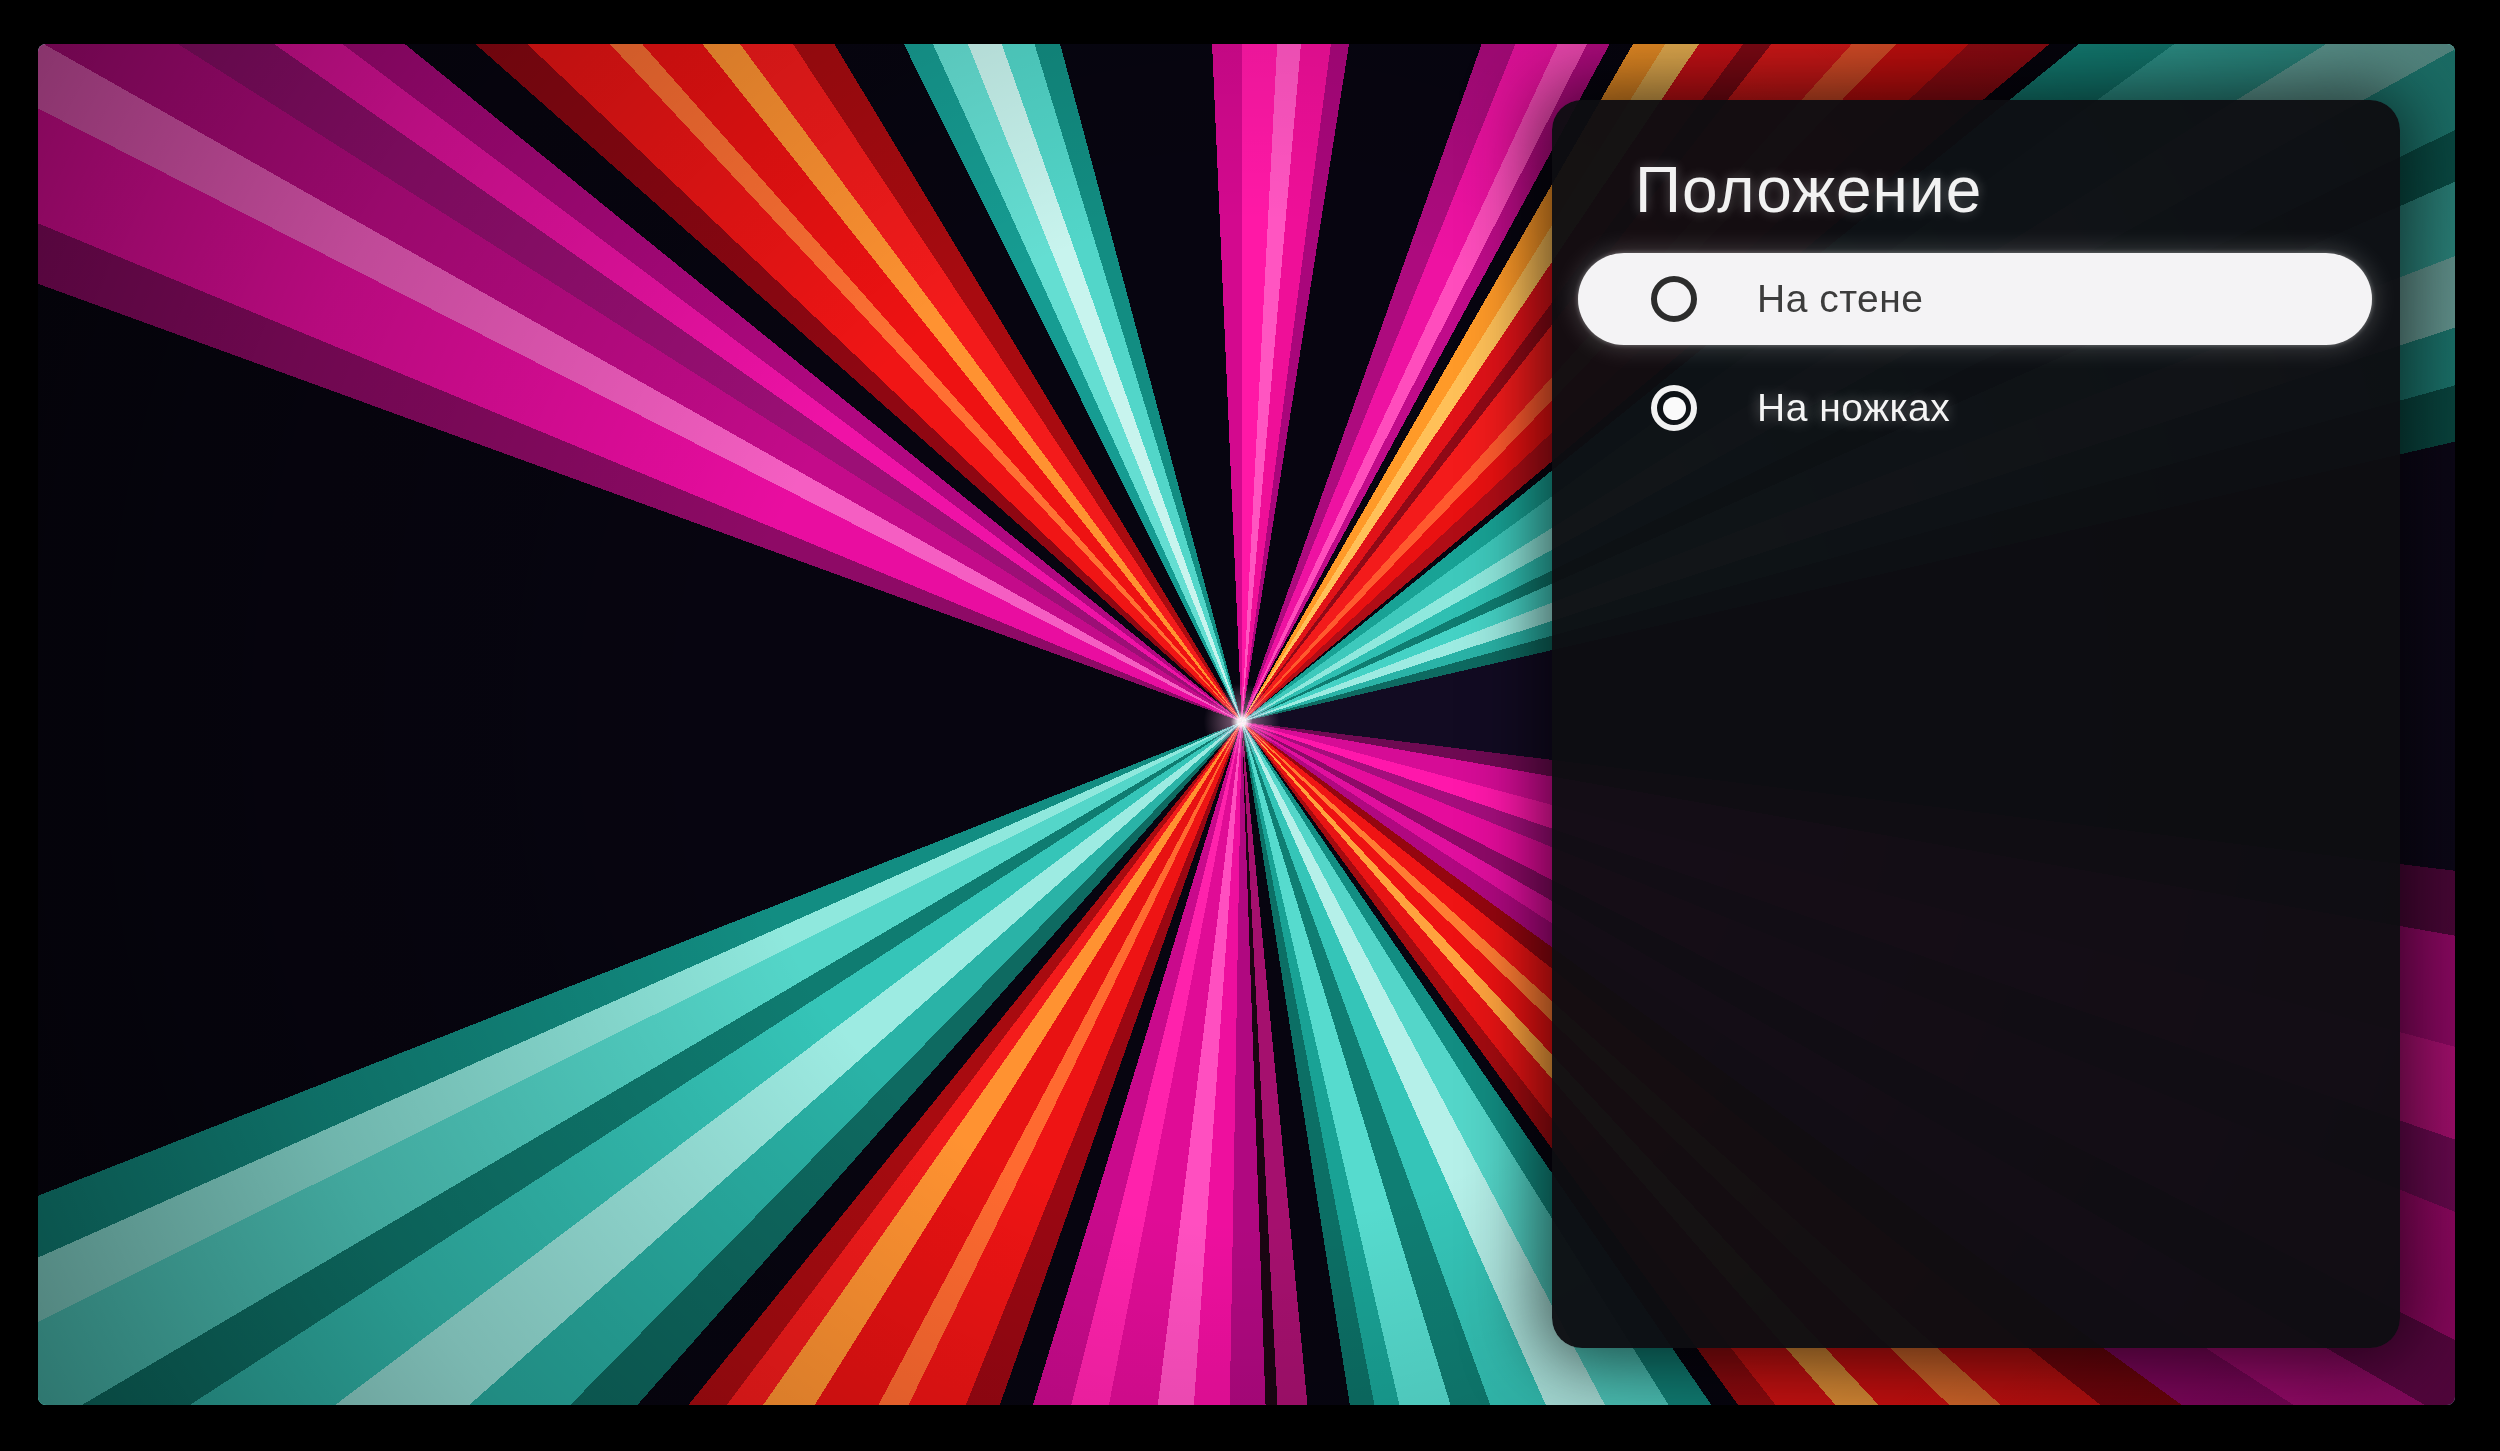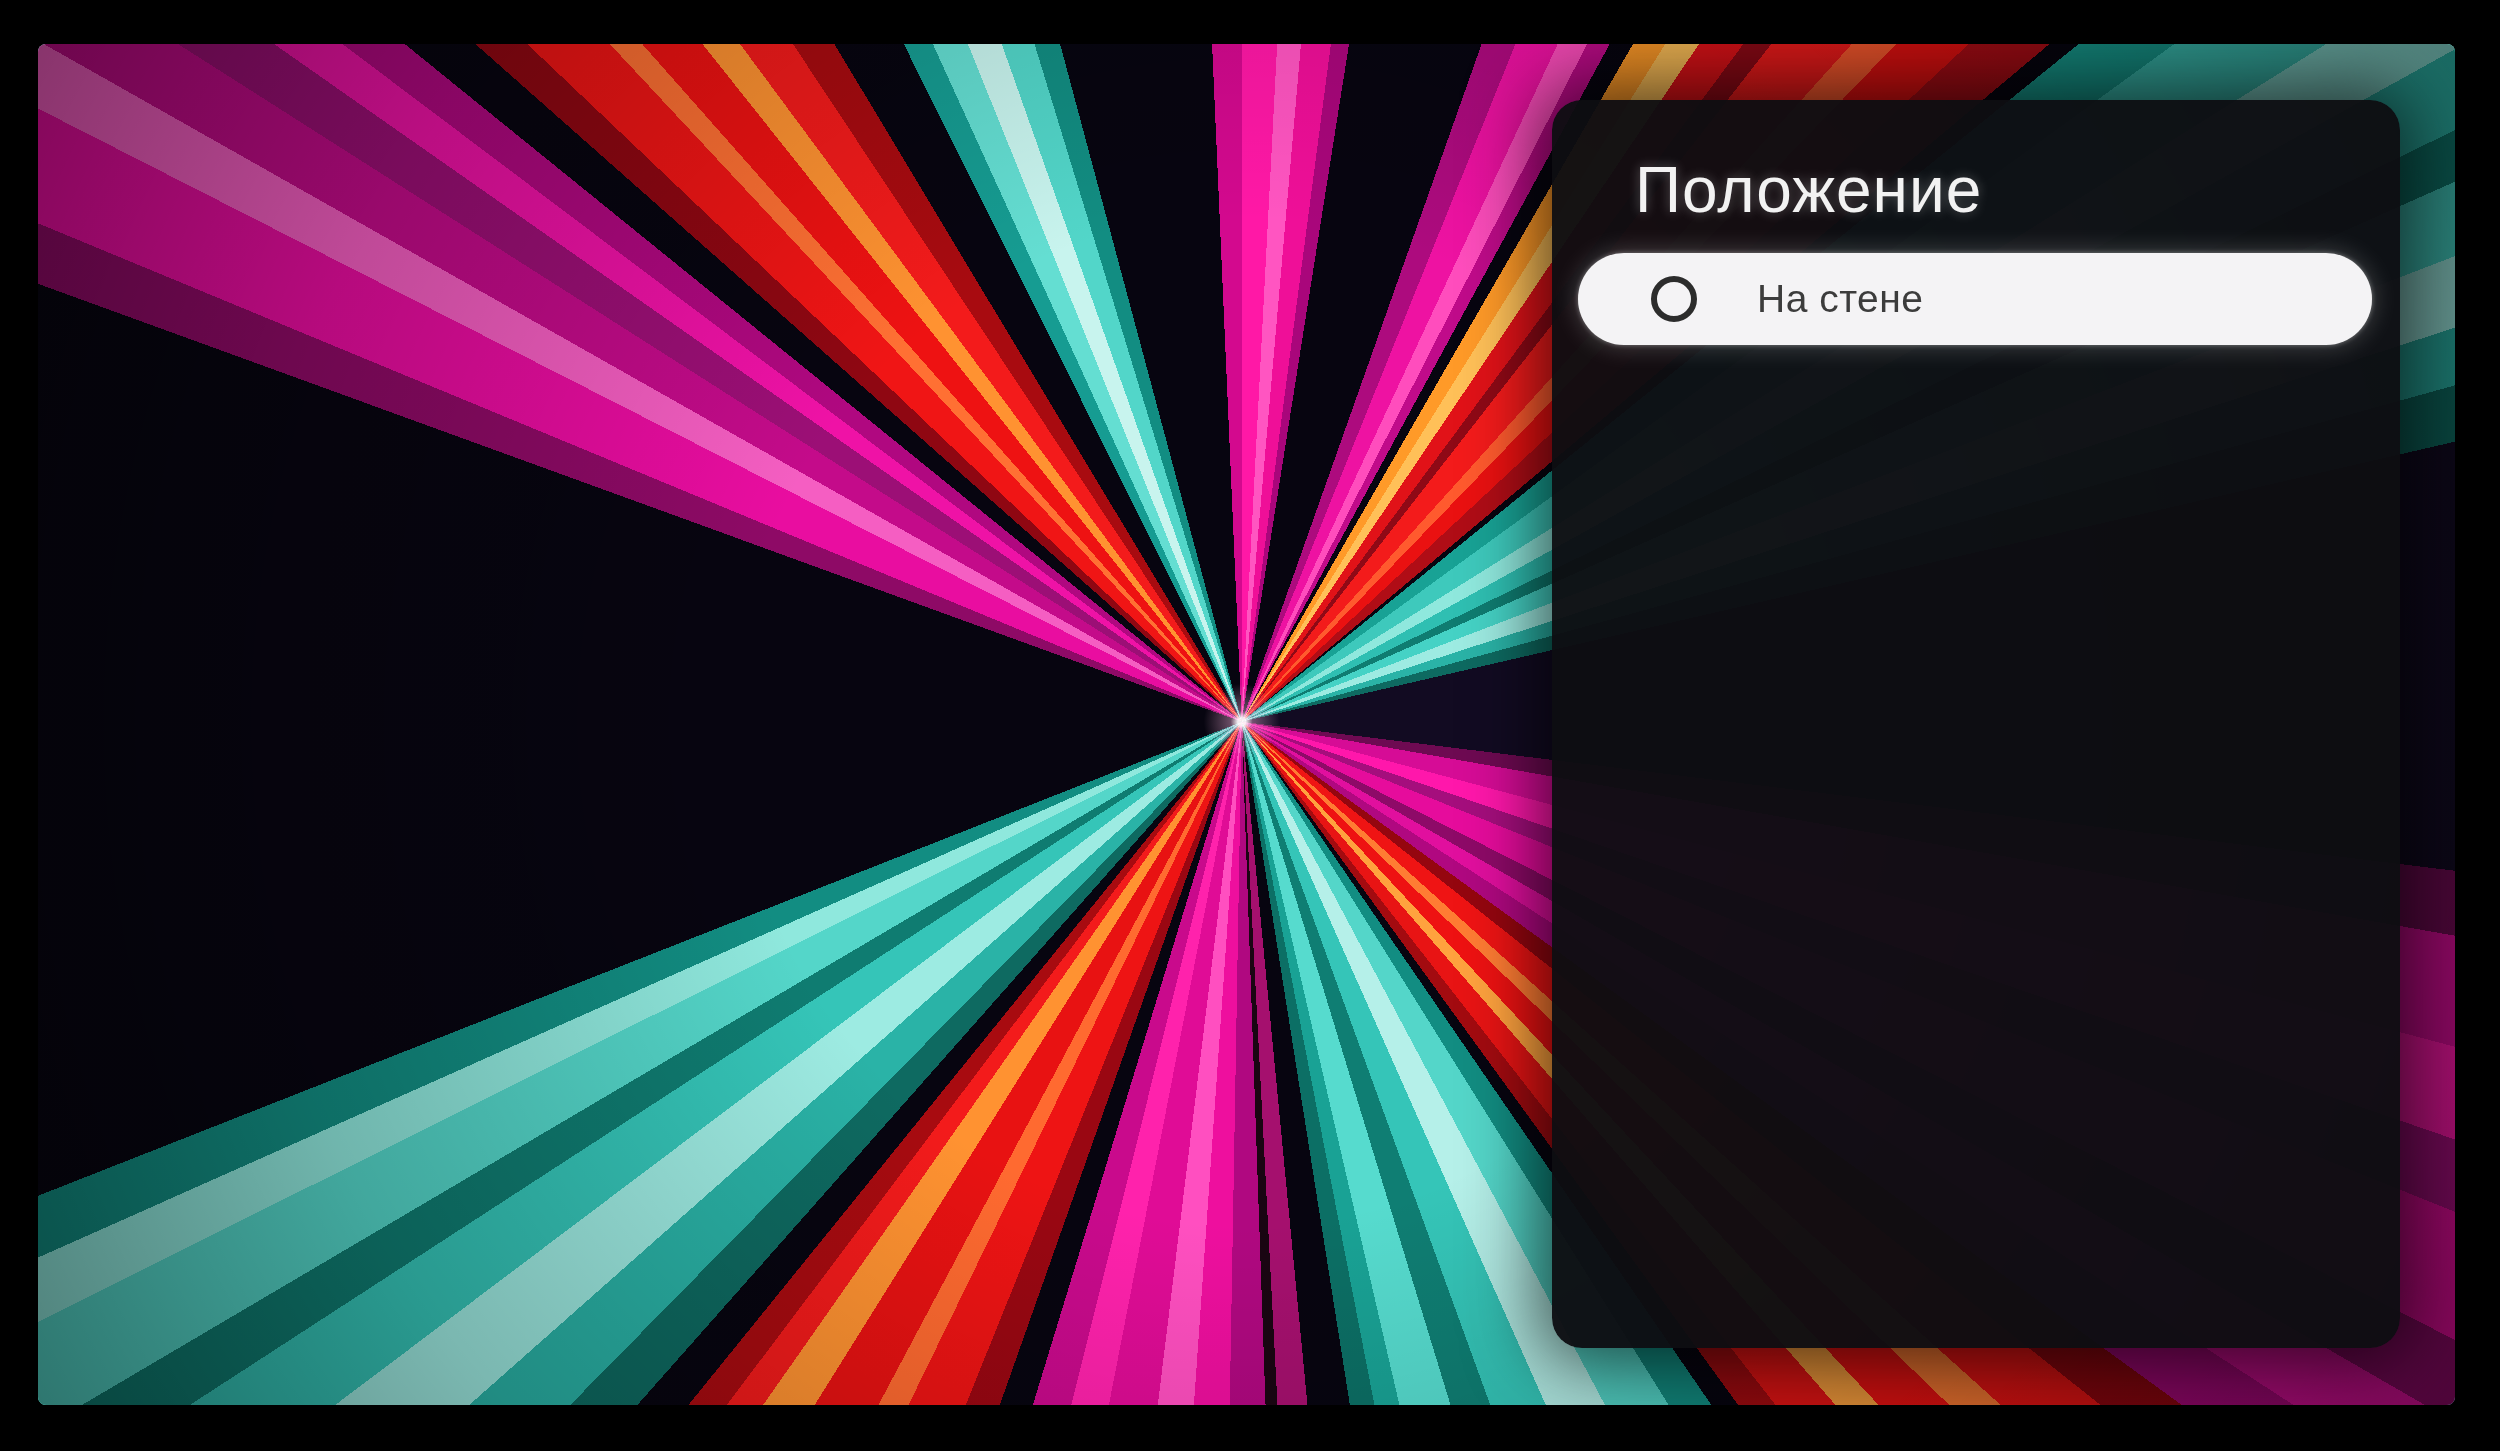--- a/index.html
+++ b/index.html
@@ -154,17 +154,23 @@
     <div class="panel">
       <div class="panel-title">Положение</div>
 
       <div class="options">
 
         <div class="option-row focused">
           <span class="radio"></span>
           <span class="option-label">На стене</span>
         </div>
 
+        <div class="option-row selected">
+          <span class="radio">
+              <span class="dot"></span>
+            </span>
+          <span class="option-label">На ножках</span>
+        </div>
 
       </div>
     </div>
   </div>
 </div>
 
 </body></html>

